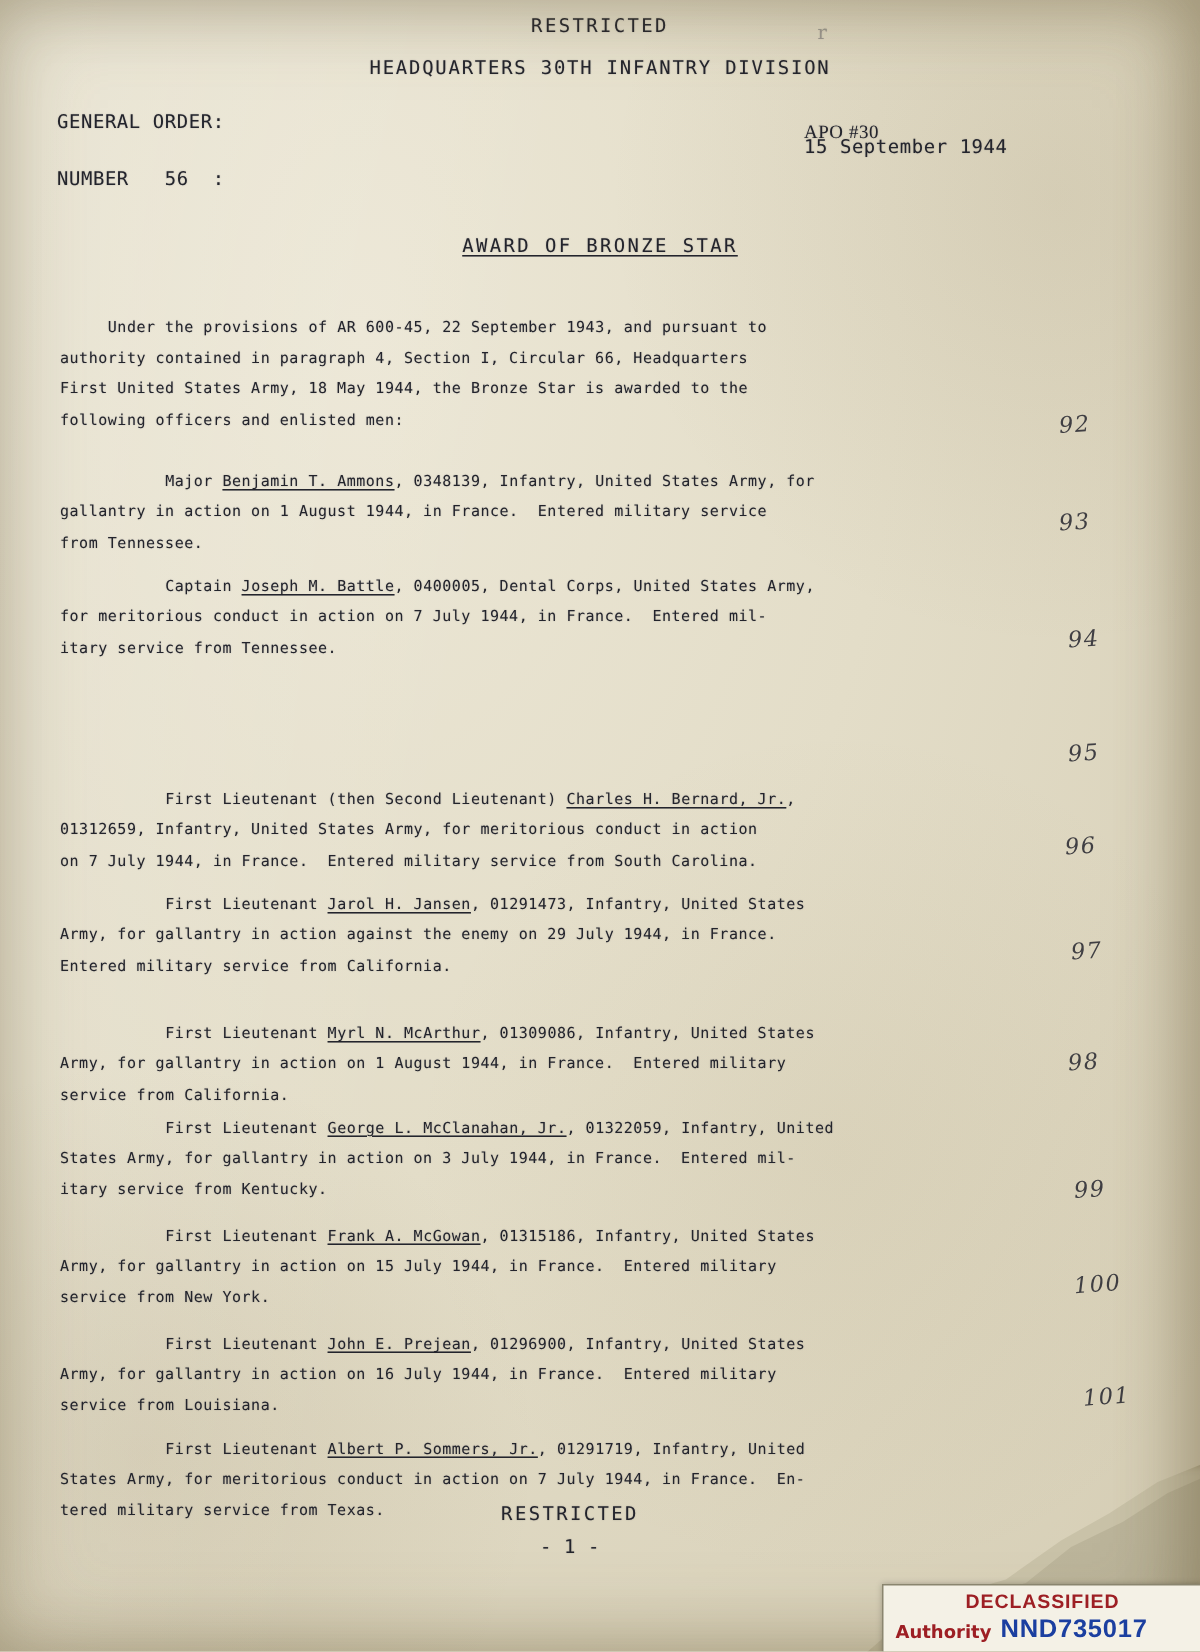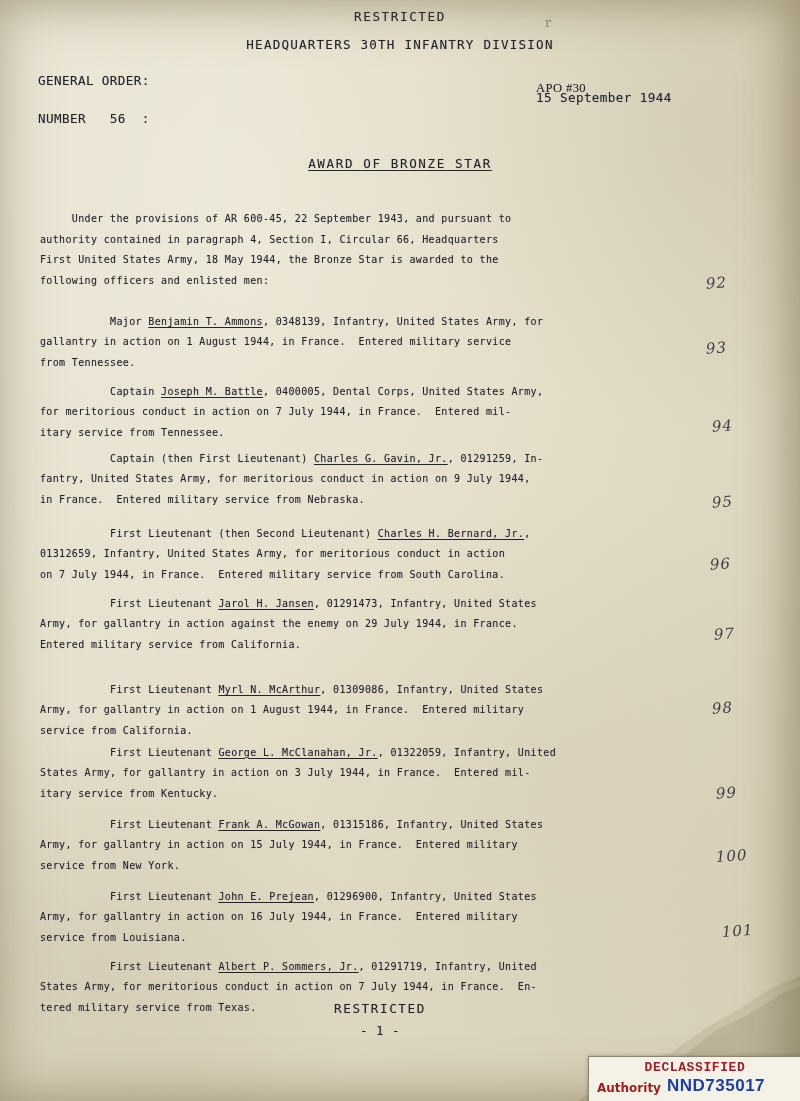--- a/index.html
+++ b/index.html
@@ -114,21 +114,21 @@
     height: 45px;
     background: #f4f1e6;
     border: 1px solid #8a856f;
     box-shadow: 0 0 4px rgba(0,0,0,0.25);
   }
   .stamp-line1 {
     position: absolute;
     left: 0; top: 3px;
     width: 212px;
     text-align: center;
-    font-family: Liberation Mono, monospace;
+    font-family: Liberation Sans, sans-serif;
     font-weight: bold;
     font-size: 13px;
     letter-spacing: 0.6px;
     color: #9d1f24;
   }
   .stamp-line2 {
     position: absolute;
     left: 8px; top: 24px;
     font-family: "DejaVu Sans", sans-serif;
     font-weight: bold;
@@ -191,25 +191,20 @@
     </div>
     <div class="pen" style="left:706px; top:275px;">92</div>
 
     <div class="para" style="left:40px; top:340px; width:670px;">
       <span>     Captain </span><span class="u">Joseph M. Battle</span><span>, 0400005, Dental Corps, United States Army,
 for meritorious conduct in action on 7 July 1944, in France.  Entered mil-
 itary service from Tennessee.</span>
     </div>
     <div class="pen" style="left:706px; top:340px;">93</div>
 
-    <div class="para" style="left:40px; top:407px; width:690px;">
-      <span>     Captain (then First Lieutenant) </span><span class="u">Charles G. Gavin, Jr.</span><span>, 01291259, In-
-fantry, United States Army, for meritorious conduct in action on 9 July 1944,
-in France.  Entered military service from Nebraska.</span>
-    </div>
     <div class="pen" style="left:712px; top:418px;">94</div>
 
     <div class="para" style="left:40px; top:482px; width:700px;">
       <span>     First Lieutenant (then Second Lieutenant) </span><span class="u">Charles H. Bernard, Jr.</span><span>,
 01312659, Infantry, United States Army, for meritorious conduct in action
 on 7 July 1944, in France.  Entered military service from South Carolina.</span>
     </div>
     <div class="pen" style="left:712px; top:494px;">95</div>
 
     <div class="para" style="left:40px; top:552px; width:690px;">

